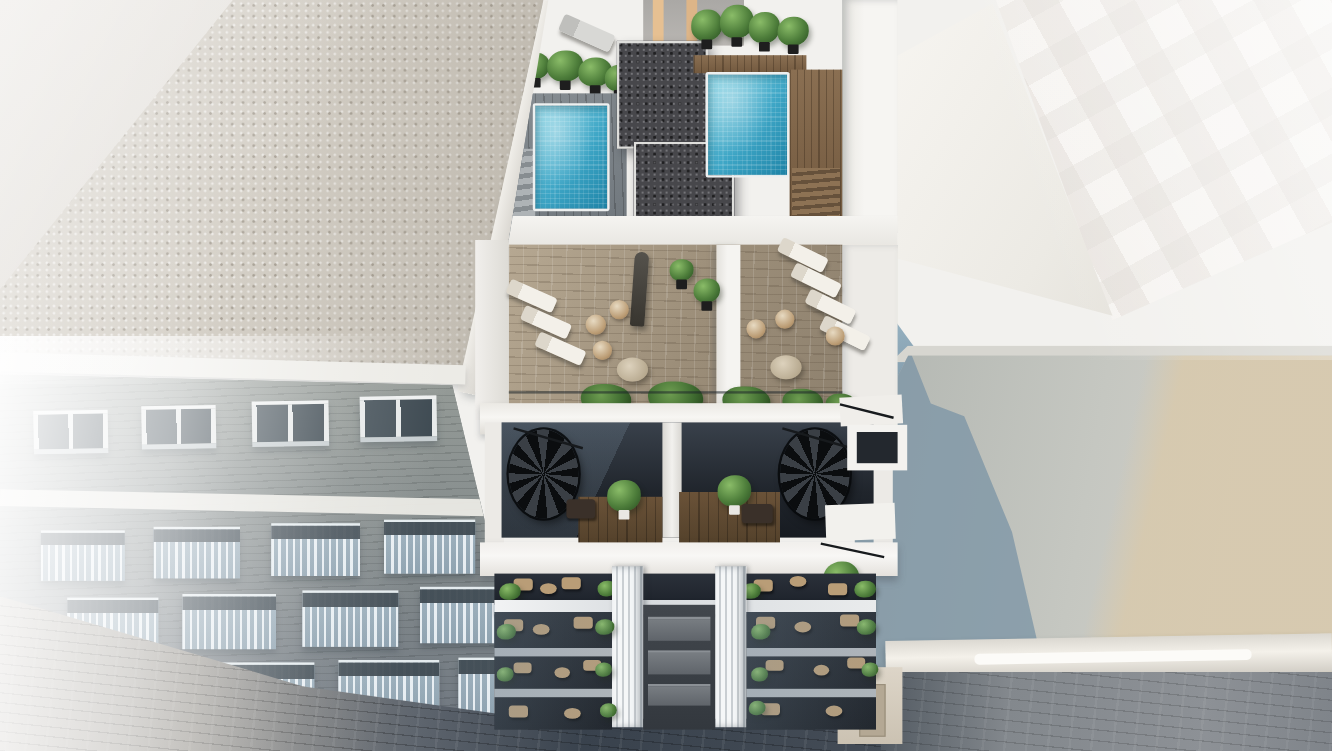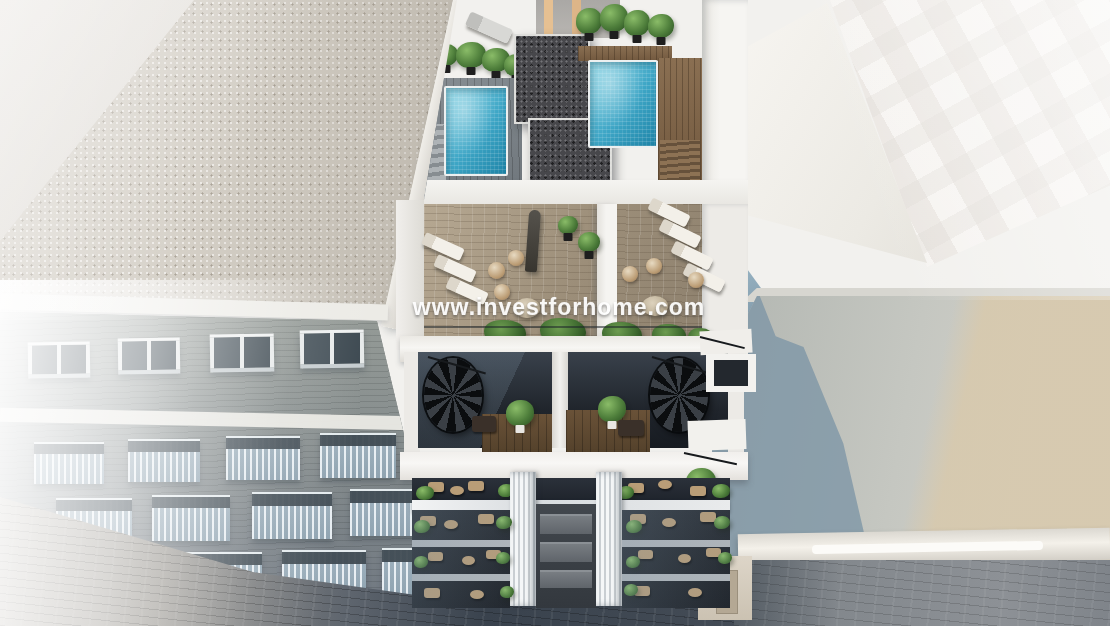--- a/index.html
+++ b/index.html
@@ -323,14 +323,13 @@
     <div class="plant np" style="left:718px;top:552px;width:14px;height:12px;"></div>
     <div class="plant np" style="left:624px;top:584px;width:14px;height:12px;"></div>
     <div class="glasstint" style="left:412px;top:510px;width:98px;height:98px;"></div>
     <div class="glasstint" style="left:622px;top:510px;width:108px;height:98px;"></div>
   </div>
 
   <div class="haze1"></div>
   <div class="haze2"></div>
   <div class="haze3"></div>
 
-  <div class="watermark">www.investforhome.com</div>
 </div>
 
 </body></html>

